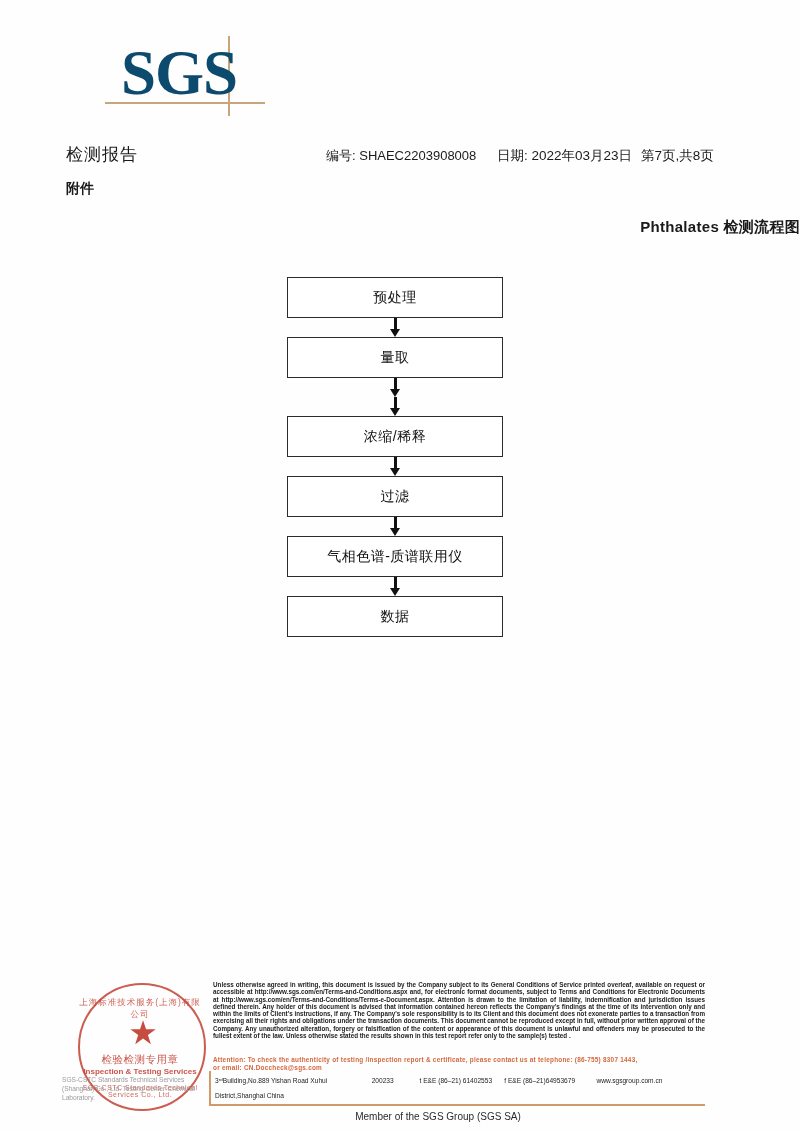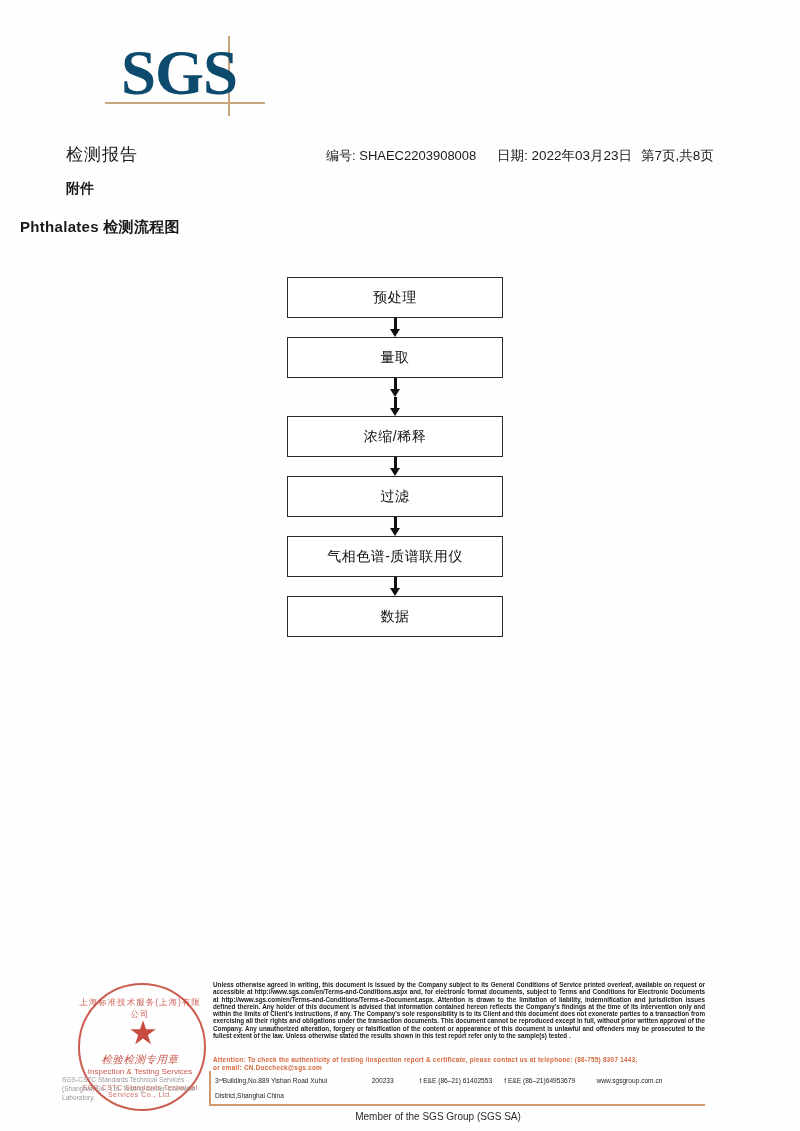--- a/index.html
+++ b/index.html
@@ -94,21 +94,21 @@
     top: 147px;
     font-size: 13.5px;
   }
 
   
   .chart-title {
     position: absolute;
     left: 0;
     right: 0;
     top: 218px;
-    text-align: left;
+    text-align: right;
     font-size: 15px;
     font-weight: bold;
     letter-spacing: 0.3px;
     margin-left: 20px;
   }
   .flow {
     position: absolute;
     left: 287px;
     top: 277px;
     width: 216px;
@@ -192,31 +192,31 @@
   .seal-cn {
     position: absolute;
     left: 0;
     top: 70px;
     width: 124px;
     text-align: center;
     font-size: 10.5px;
     color: #c0392b;
     opacity: 0.85;
     letter-spacing: 0.5px;
-    font-style: italic;
   }
   .seal-en {
     position: absolute;
     left: 0;
     top: 84px;
     width: 124px;
     text-align: center;
     font-size: 8px;
     color: #c0392b;
     opacity: 0.85;
+    font-weight: bold;
   }
   .seal-arc-top {
     position: absolute;
     left: 0;
     top: 14px;
     width: 124px;
     text-align: center;
     font-size: 8.5px;
     color: #c0392b;
     opacity: 0.8;

